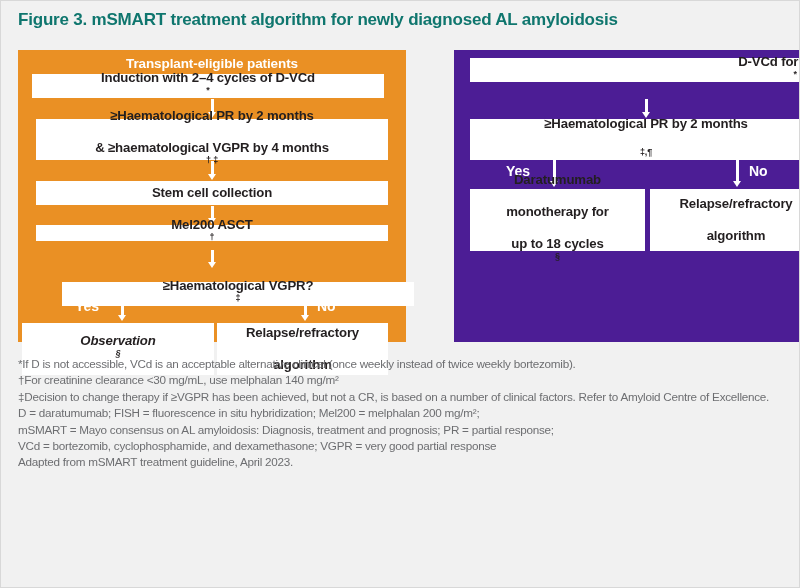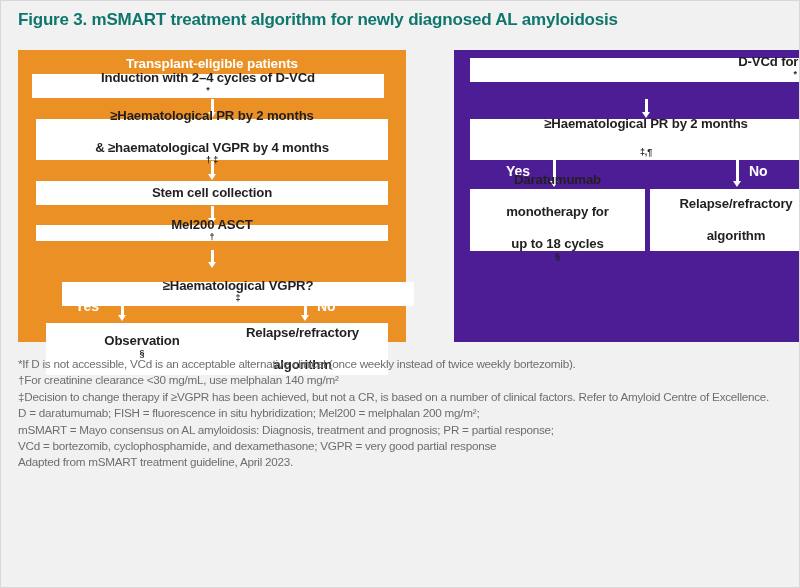--- a/index.html
+++ b/index.html
@@ -193,21 +193,21 @@
       <div class="shaft" style="height:21px;"></div>
       <div class="head" style="top:21px;"></div>
     </div>
 
     <div class="branch-label" style="left:299px; top:248px;">No</div>
     <div class="arrow" style="left:283px; top:244px; height:28px;">
       <div class="shaft" style="height:21px;"></div>
       <div class="head" style="top:21px;"></div>
     </div>
 
-    <div class="nodebox" style="left:28px; top:273px; width:192px; height:52px;">
+    <div class="nodebox" style="left:4px; top:273px; width:192px; height:52px;font-style:italic;">
       <span><span>Observation</span><sup>§</sup></span>
     </div>
 
     <div class="nodebox" style="left:199px; top:273px; width:171px; height:52px;">
       <span>
         <span>Relapse/refractory</span><br>
         <span>algorithm</span>
       </span>
     </div>
   </div>

